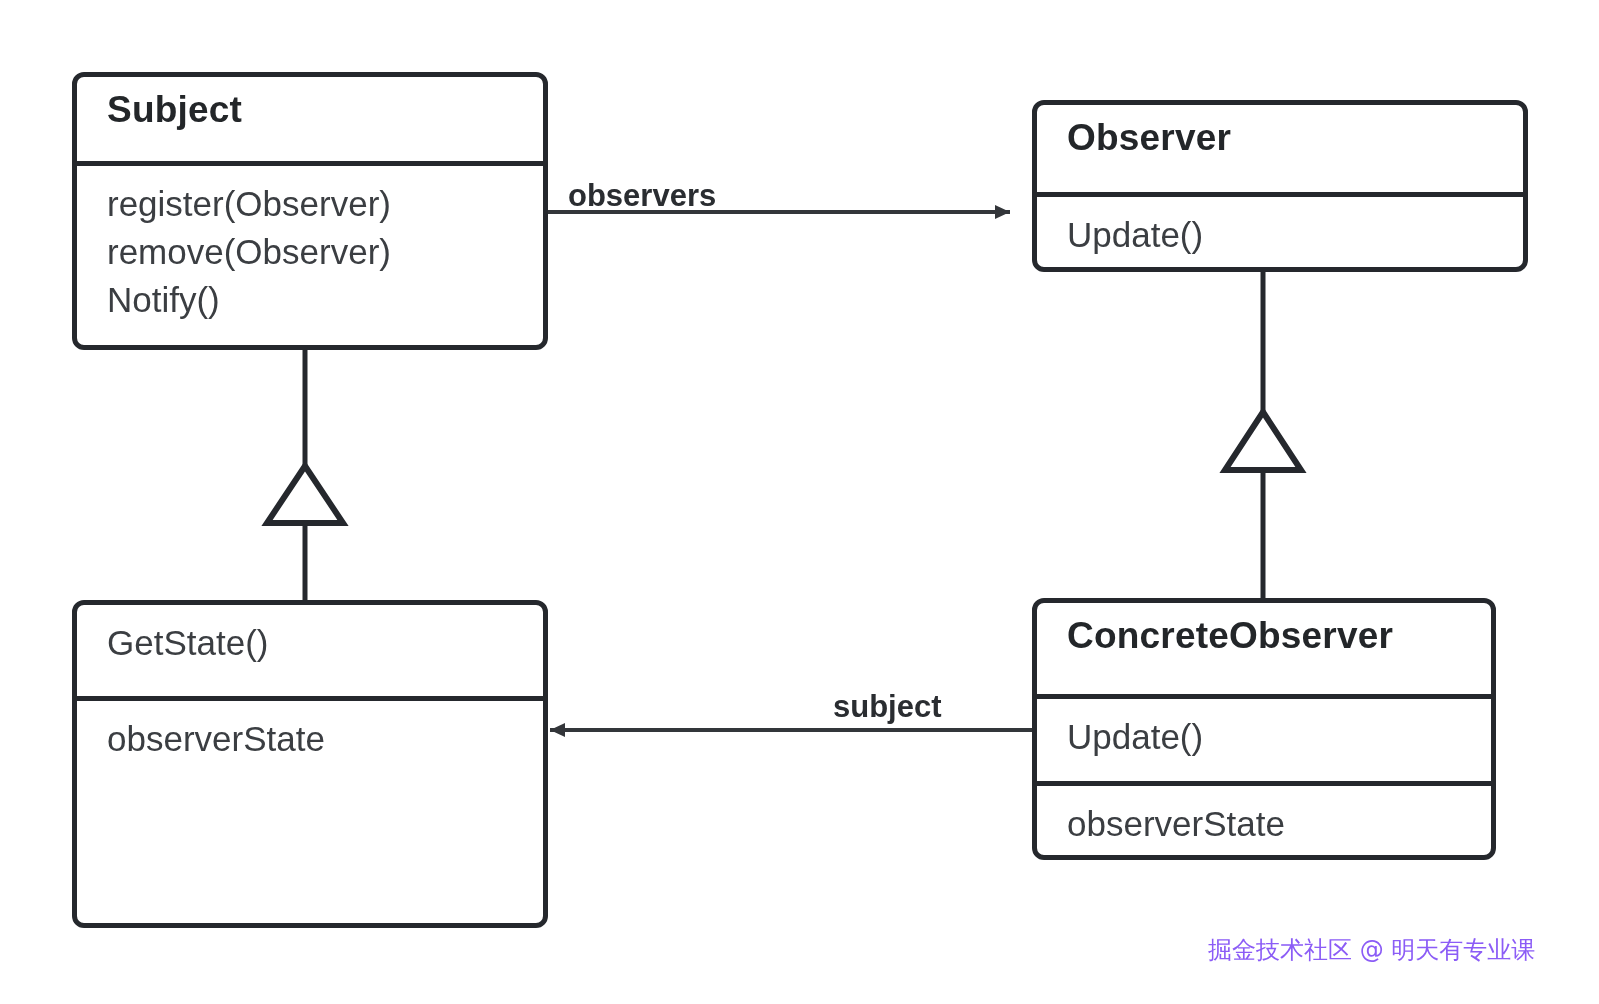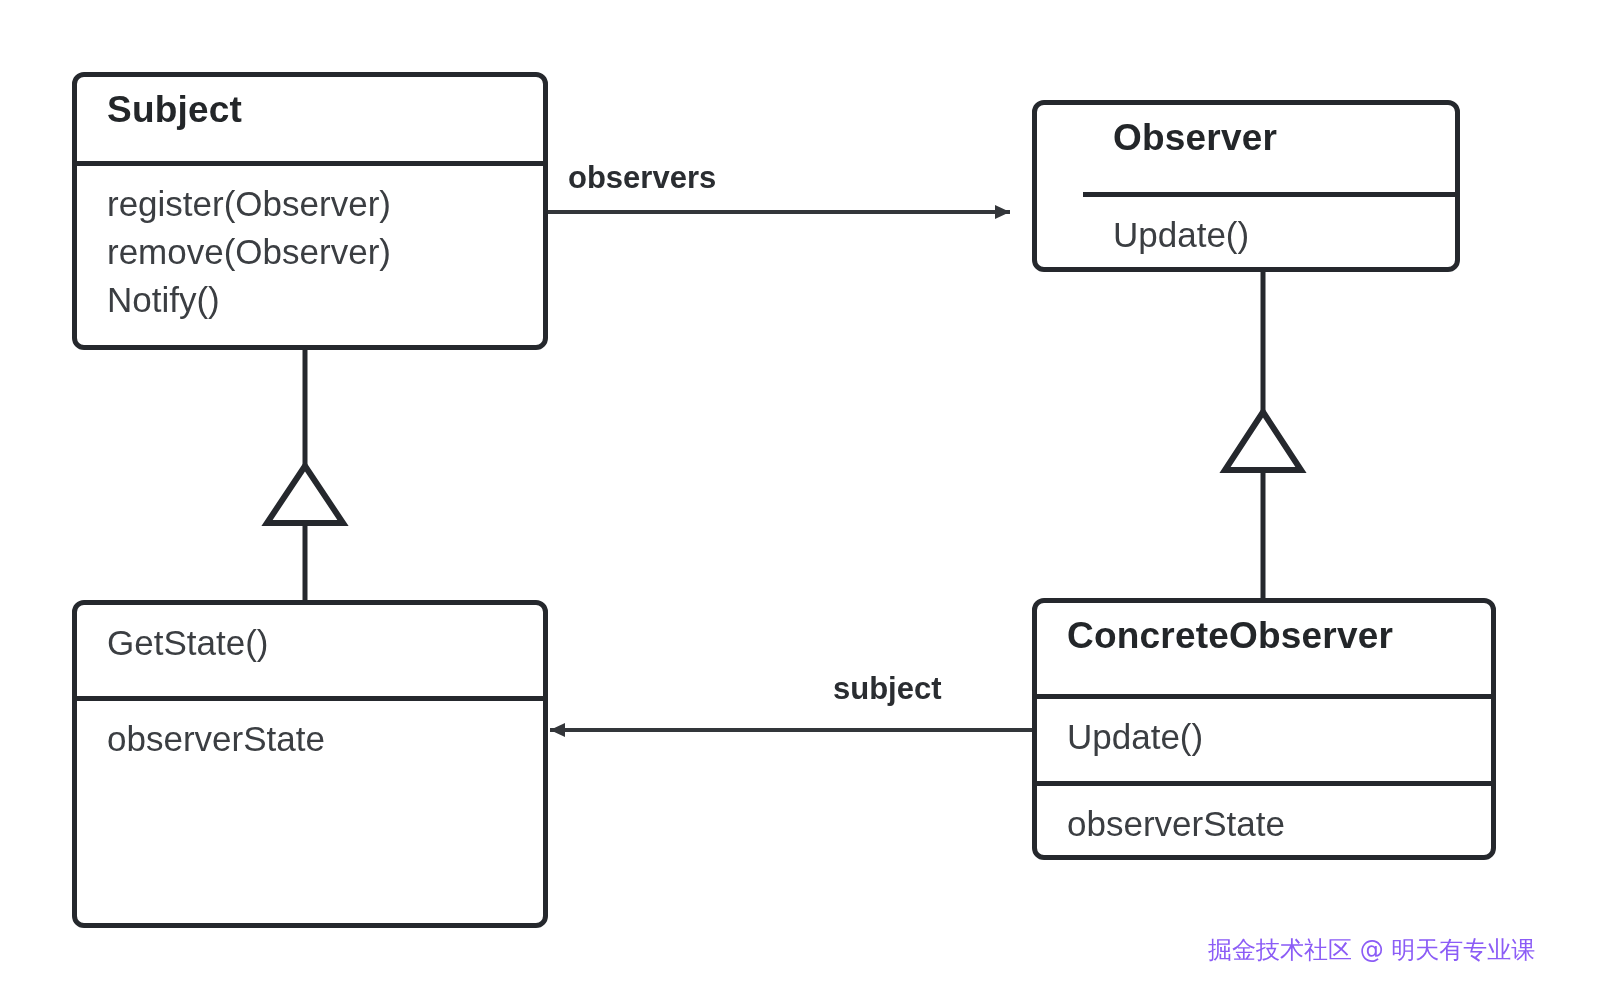--- a/index.html
+++ b/index.html
@@ -13,21 +13,21 @@
              border-radius:12px;box-sizing:border-box;overflow:hidden;}
   .compartment{box-sizing:border-box;}
   .compartment + .compartment{border-top:5px solid #25282d;}
   .cls-title{font-weight:bold;font-size:37px;color:#232629;
              padding:12px 0 10px 30px;letter-spacing:0.2px;white-space:nowrap;}
   .member{font-size:35px;color:#3b3e42;padding-left:30px;line-height:1.37;
           white-space:nowrap;}
   .members-pad{padding-top:14px;padding-bottom:16px;}
 
   .edge-label{position:absolute;font-weight:bold;font-size:31px;
-              color:#2a2d31;white-space:nowrap;}
+              color:#2a2d31;white-space:nowrap;margin-top:18px;}
 
   .watermark{position:absolute;font-size:24px;color:#8b5cf6;white-space:nowrap;
              font-family:"DejaVu Sans",sans-serif;}
 </style>
 </head>
 <body>
 
 <div id="canvas">
 
   <svg class="edges" viewBox="0 0 1599 1004" xmlns="http://www.w3.org/2000/svg">
@@ -65,21 +65,21 @@
     <div class="compartment" style="height:84px;">
       <div class="cls-title">Subject</div>
     </div>
     <div class="compartment members-pad">
       <div class="member">register(Observer)</div>
       <div class="member">remove(Observer)</div>
       <div class="member">Notify()</div>
     </div>
   </div>
 
-  <div class="uml-class" style="left:1032px;top:100px;width:428px;height:172px;padding-left:46px;">
+  <div class="uml-class" style="left:1032px;top:100px;width:496px;height:172px;">
     <div class="compartment" style="height:87px;">
       <div class="cls-title">Observer</div>
     </div>
     <div class="compartment members-pad">
       <div class="member">Update()</div>
     </div>
   </div>
 
   <div class="uml-class" style="left:72px;top:600px;width:476px;height:328px;">
     <div class="compartment members-pad" style="height:91px;">

